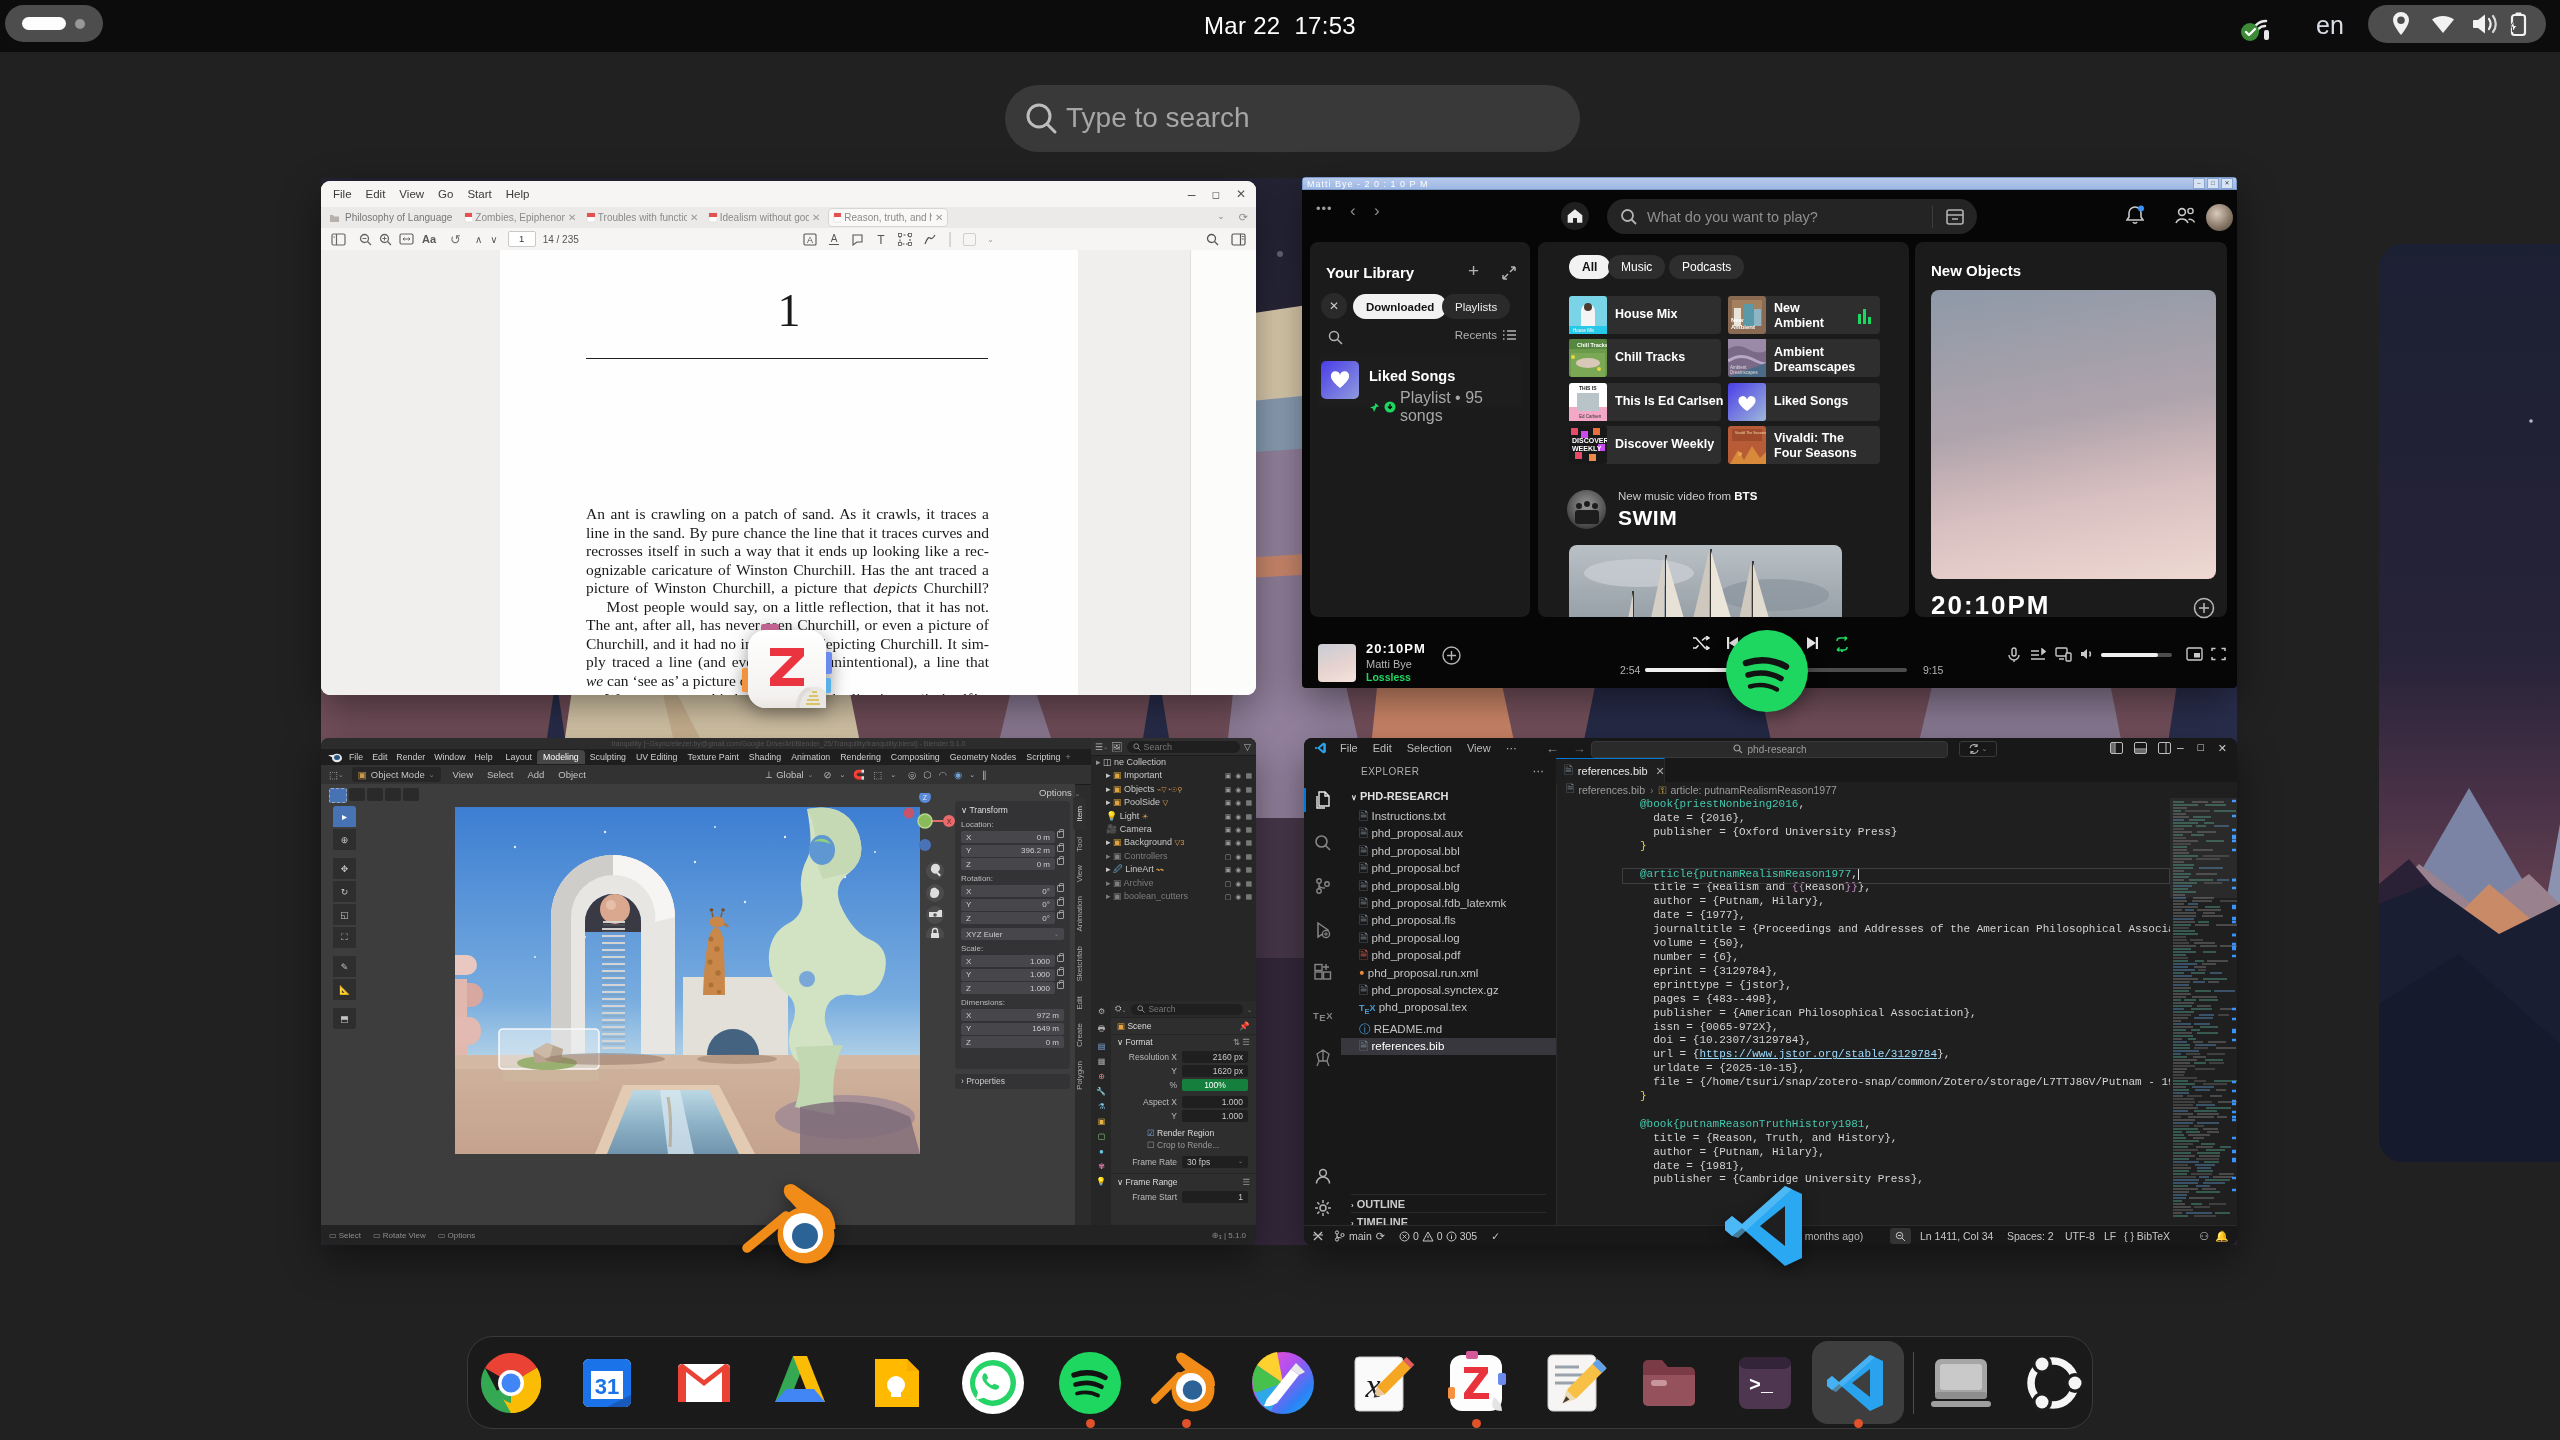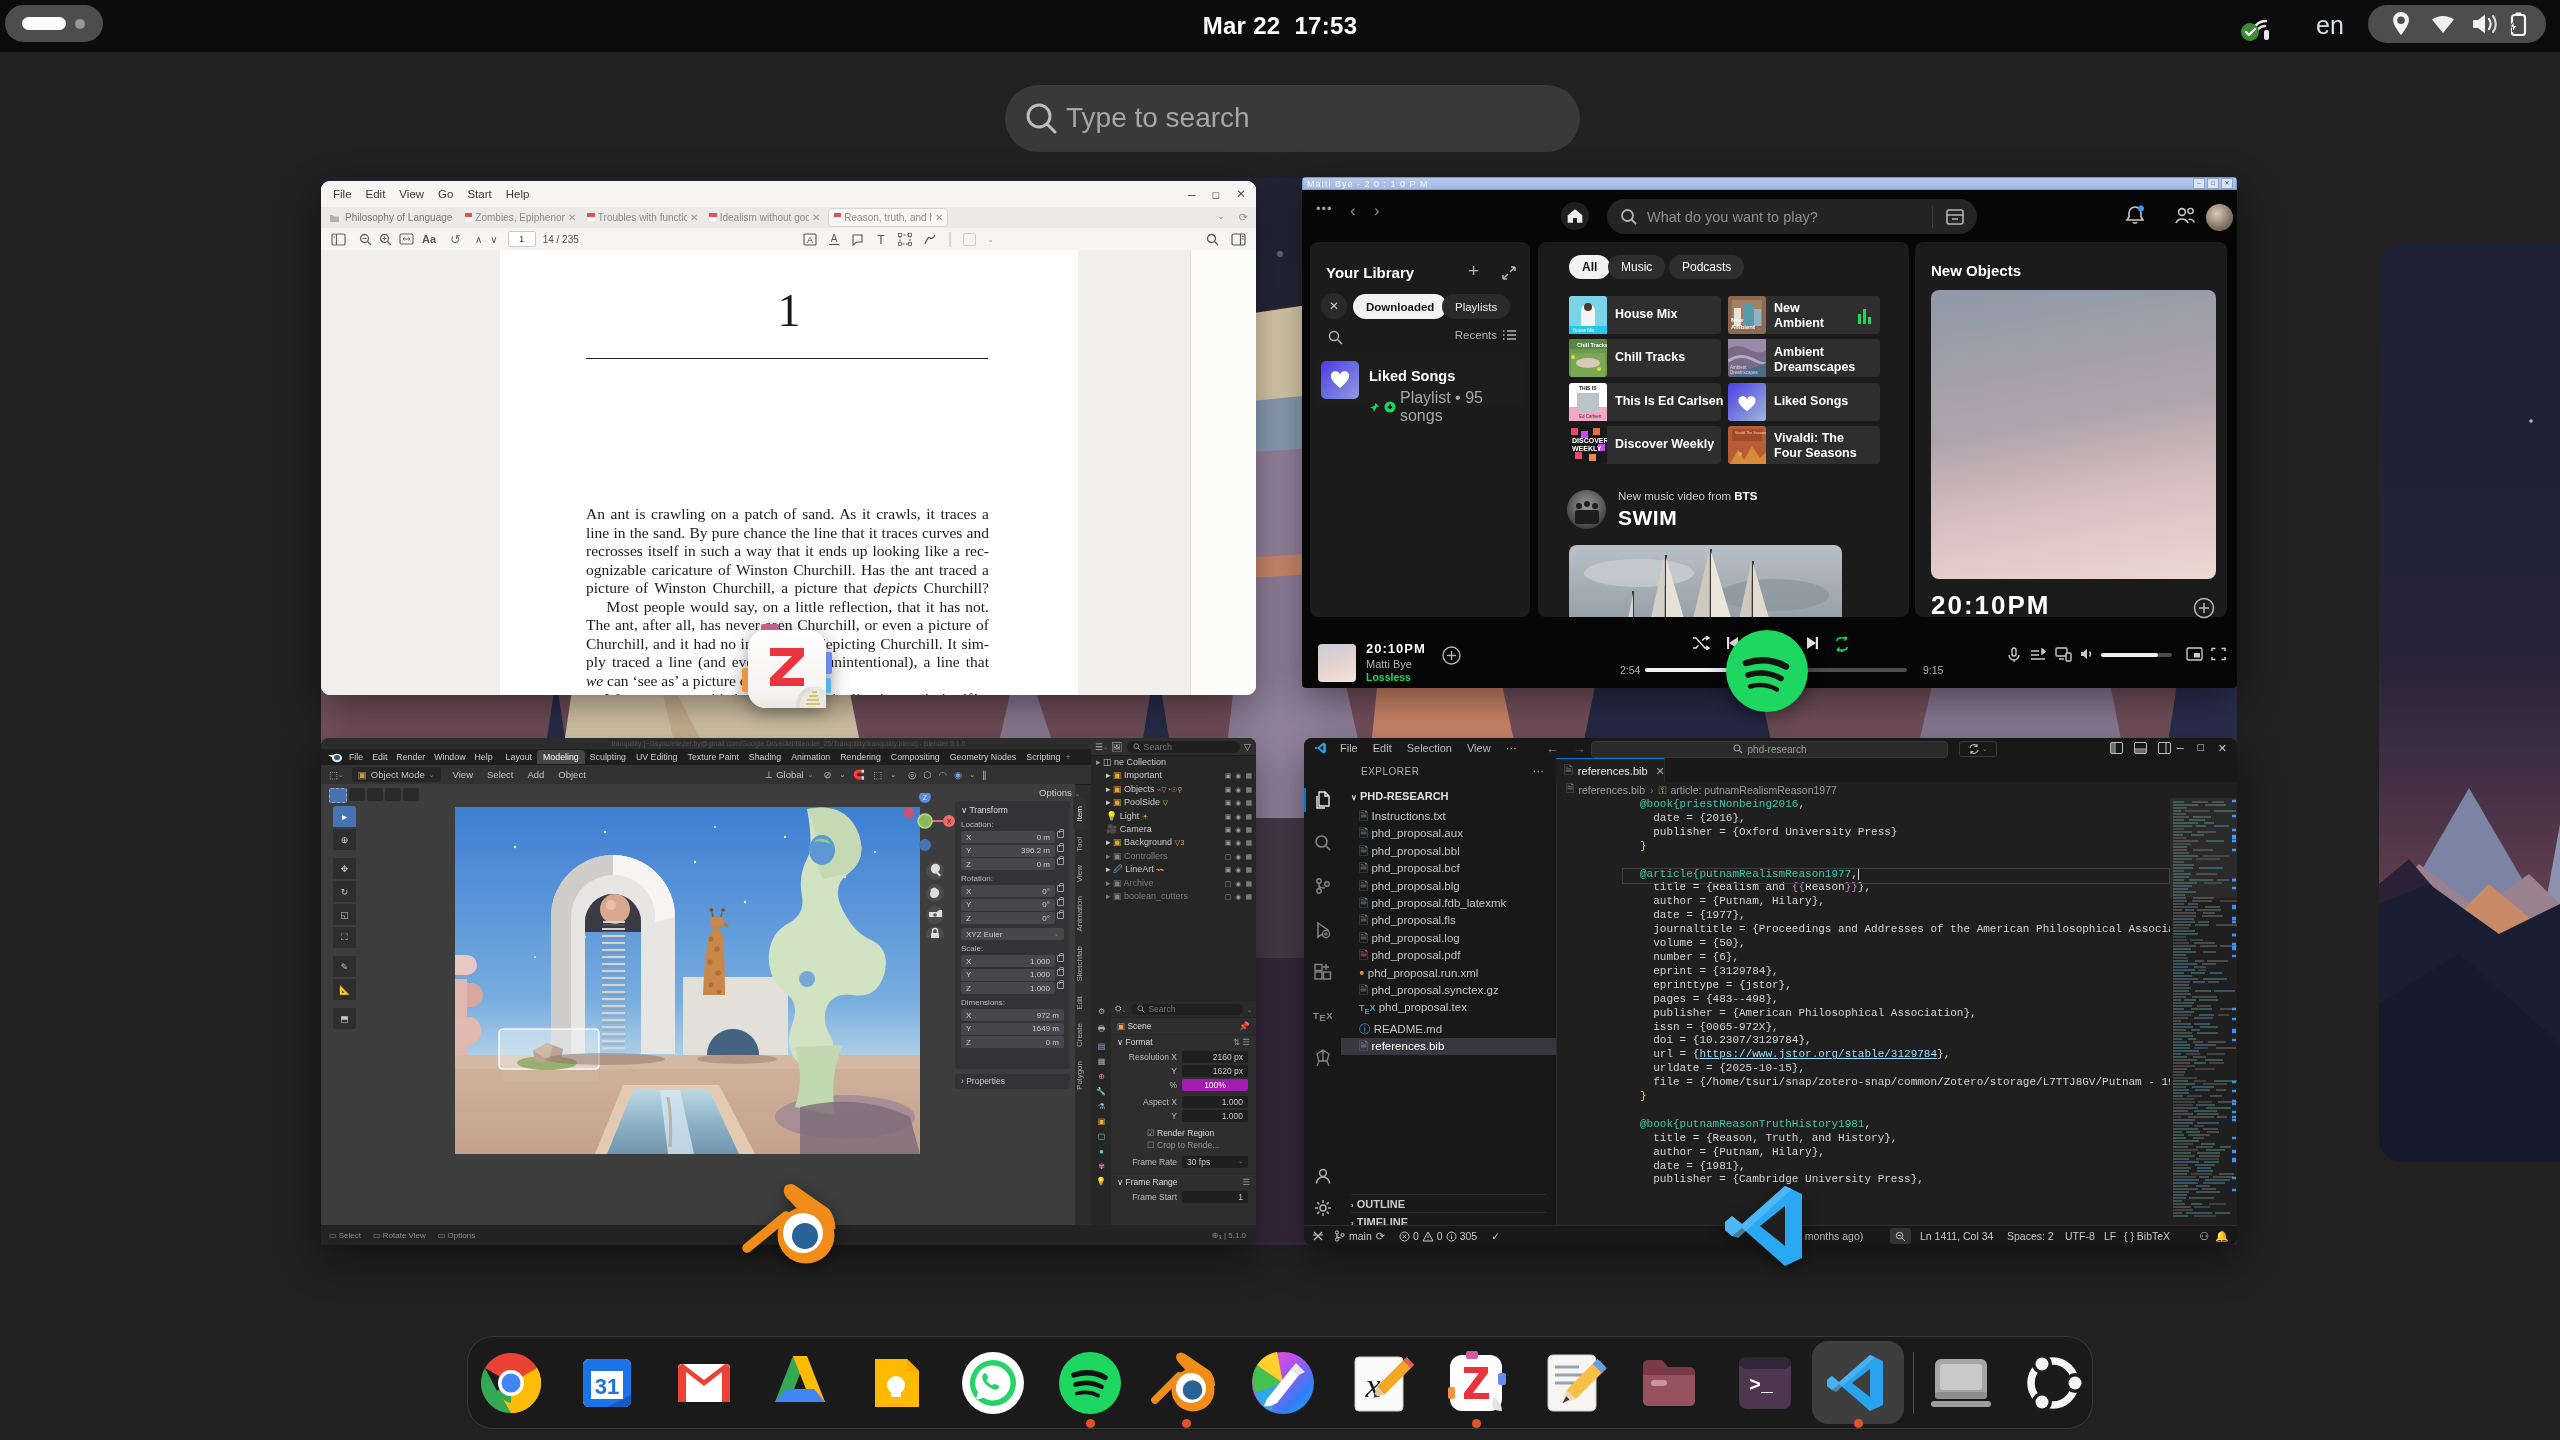--- a/index.html
+++ b/index.html
@@ -5,21 +5,21 @@
 .flex{display:flex;align-items:center}
 .lk{width:5px;height:5px;border:1px solid #9e9e9e;border-radius:1px;display:inline-block;margin-left:2px;position:relative}.lk:before{content:"";position:absolute;left:1px;top:-3px;width:3px;height:3px;border:1px solid #9e9e9e;border-bottom:none;border-radius:2px 2px 0 0}
 .oic{color:#9a9a9a;font-size:7px;letter-spacing:1px}
 </style></head>
 <body>
 
 <div class="abs" id="topbar" style="left:0;top:0;width:2560px;height:52px;background:#0c0c0c"></div>
 <div class="abs" style="left:5px;top:5px;width:98px;height:37px;border-radius:19px;background:#4d4d4d"></div>
 <div class="abs" style="left:22px;top:17px;width:44px;height:13px;border-radius:7px;background:#fdfdfd"></div>
 <div class="abs" style="left:75px;top:19px;width:10px;height:10px;border-radius:50%;background:#989898"></div>
-<div class="abs" style="left:1080px;top:0;width:400px;height:52px;line-height:52px;text-align:center;color:#fefefe;font-size:24px;font-weight:700;letter-spacing:.3px">Mar 22&nbsp; 17:53</div>
+<div class="abs" style="left:1080px;top:0;width:400px;height:52px;line-height:52px;text-align:center;color:#fefefe;font-size:24px;font-weight:400;letter-spacing:.3px">Mar 22&nbsp; 17:53</div>
 <svg class="abs" style="left:2238px;top:10px" width="36" height="32" viewBox="0 0 36 32">
  <g fill="none" stroke="#e8e8e8" stroke-width="2.6" stroke-linecap="round">
   <path d="M14 25 A14 14 0 0 1 28 11"></path>
       <path d="M18 25 A9 9 0 0 1 27 16"></path>
     </g>
  <rect x="26" y="20" width="5" height="10" rx="2" fill="#e8e8e8"></rect>
  <circle cx="12" cy="22" r="9" fill="#3d8b37"></circle>
  <path d="M8 22 l3 3 l6-6" stroke="#fff" stroke-width="2.4" fill="none" stroke-linecap="round" stroke-linejoin="round"></path>
 </svg>
 <div class="abs" style="left:2300px;top:0;width:60px;height:52px;line-height:50px;text-align:center;color:#d9dde4;font-size:25px">en</div>
@@ -950,21 +950,21 @@
    <div style="display:flex;align-items:center">
           <span style="width:58px;text-align:right;padding-right:5px;color:#bbb">Resolution X</span>
           <span style="flex:1;background:#1f1f1f;border-radius:2px;padding:1px 5px;text-align:right">2160 px</span>
         </div>
    <div style="display:flex;align-items:center">
           <span style="width:58px;text-align:right;padding-right:5px;color:#bbb">Y</span>
           <span style="flex:1;background:#1f1f1f;border-radius:2px;padding:1px 5px;text-align:right">1620 px</span>
         </div>
    <div style="display:flex;align-items:center">
           <span style="width:58px;text-align:right;padding-right:5px;color:#bbb">%</span>
-          <span style="flex:1;background:#a21caf;border-radius:2px;padding:1px 5px;text-align:center;color:#fff">100%</span>
+          <span style="flex:1;background:#15803d;border-radius:2px;padding:1px 5px;text-align:center;color:#fff">100%</span>
         </div>
    <div style="display:flex;align-items:center;margin-top:3px">
           <span style="width:58px;text-align:right;padding-right:5px;color:#bbb">Aspect X</span>
           <span style="flex:1;background:#1f1f1f;border-radius:2px;padding:1px 5px;text-align:right">1.000</span>
         </div>
    <div style="display:flex;align-items:center">
           <span style="width:58px;text-align:right;padding-right:5px;color:#bbb">Y</span>
           <span style="flex:1;background:#1f1f1f;border-radius:2px;padding:1px 5px;text-align:right">1.000</span>
         </div>
    <div style="margin-top:4px;padding-left:28px"><span style="color:#7ba3dc">☑</span> <span style="color:#ddd">Render Region</span></div>

